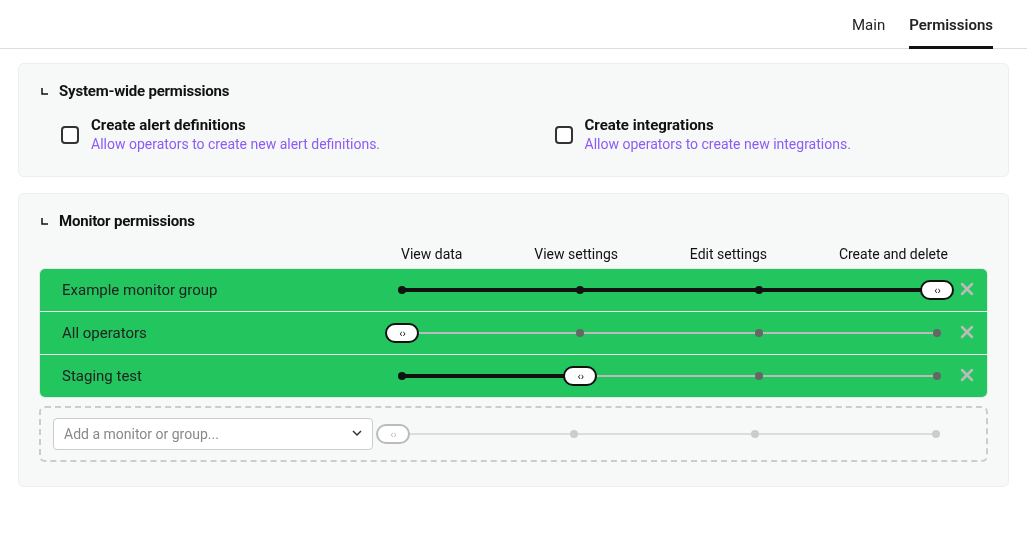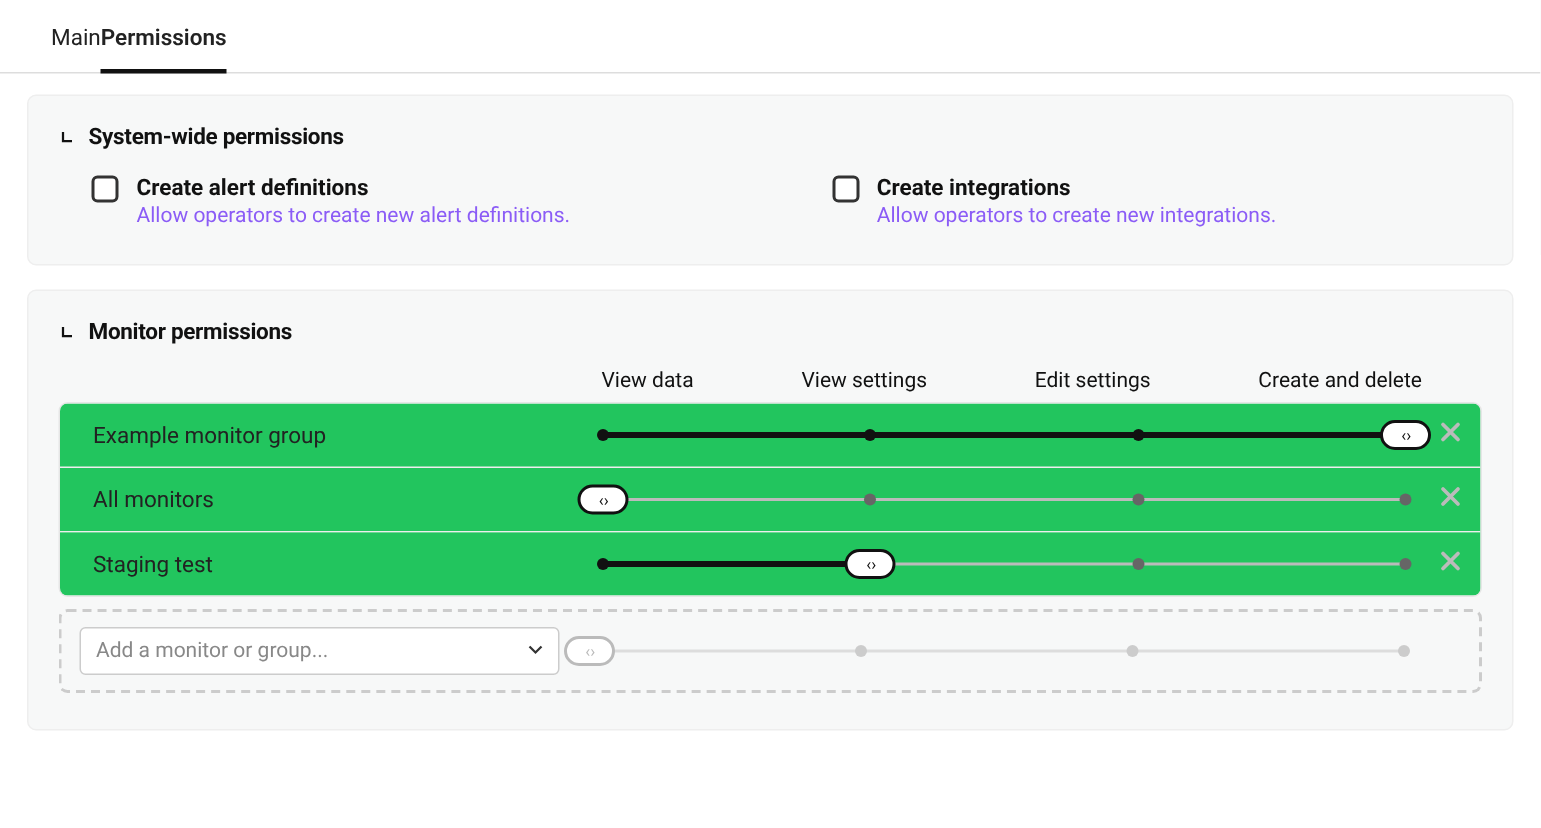--- a/index.html
+++ b/index.html
@@ -9,22 +9,24 @@
     font-size: 14px;
     color: #111;
     background: #fff;
     width: 1027px;
     height: 552px;
     overflow: hidden;
   }
 
   .tabbar {
     display: flex;
+    gap: 24px;
     padding: 0 34px;
     border-bottom: 1px solid #ddd;
+    justify-content: flex-end;
   }
   .tab {
     padding: 16px 0 14px 0;
     font-size: 15px;
     color: #222;
     cursor: pointer;
     position: relative;
   }
   .tab.active {
     font-weight: 600;
@@ -65,21 +67,21 @@
     font-weight: 700;
     letter-spacing: -0.2px;
   }
 
   .perm-grid {
     display: flex;
     gap: 60px;
     padding-left: 22px;
   }
   .perm-col { flex: 1; }
-  .perm-item { display: flex; gap: 12px; margin-bottom: 18px; }
+  .perm-item { display: flex; gap: 12px; margin-bottom: 18px; align-items: center; }
   .perm-item:last-child { margin-bottom: 0; }
 
   .checkbox {
     width: 18px; height: 18px;
     border: 2px solid #333;
     border-radius: 4px;
     flex-shrink: 0;
     display: inline-flex;
     align-items: center;
     justify-content: center;
@@ -307,21 +309,21 @@
               <span>›</span>
             </div>
           </div>
         <div class="delete-btn">
           <svg viewBox="0 0 16 16">
               <path d="M3 3 L13 13 M13 3 L3 13" stroke="#bbb" stroke-width="2.5" stroke-linecap="round"></path>
             </svg>
         </div>
       </div>
       <div class="mon-row">
-        <div class="row-name">All monitors</div>
+        <div class="row-name">All operators</div>
         <div class="slider-area">
             <div class="track"></div>
             <div class="dot filled" style="left: 0%;"></div>
             <div class="dot" style="left: 33.33%;"></div>
             <div class="dot" style="left: 66.66%;"></div>
             <div class="dot" style="left: 100%;"></div>
             <div class="handle" style="left: 0%;">
               <span>‹</span>
               <span>›</span>
             </div>

